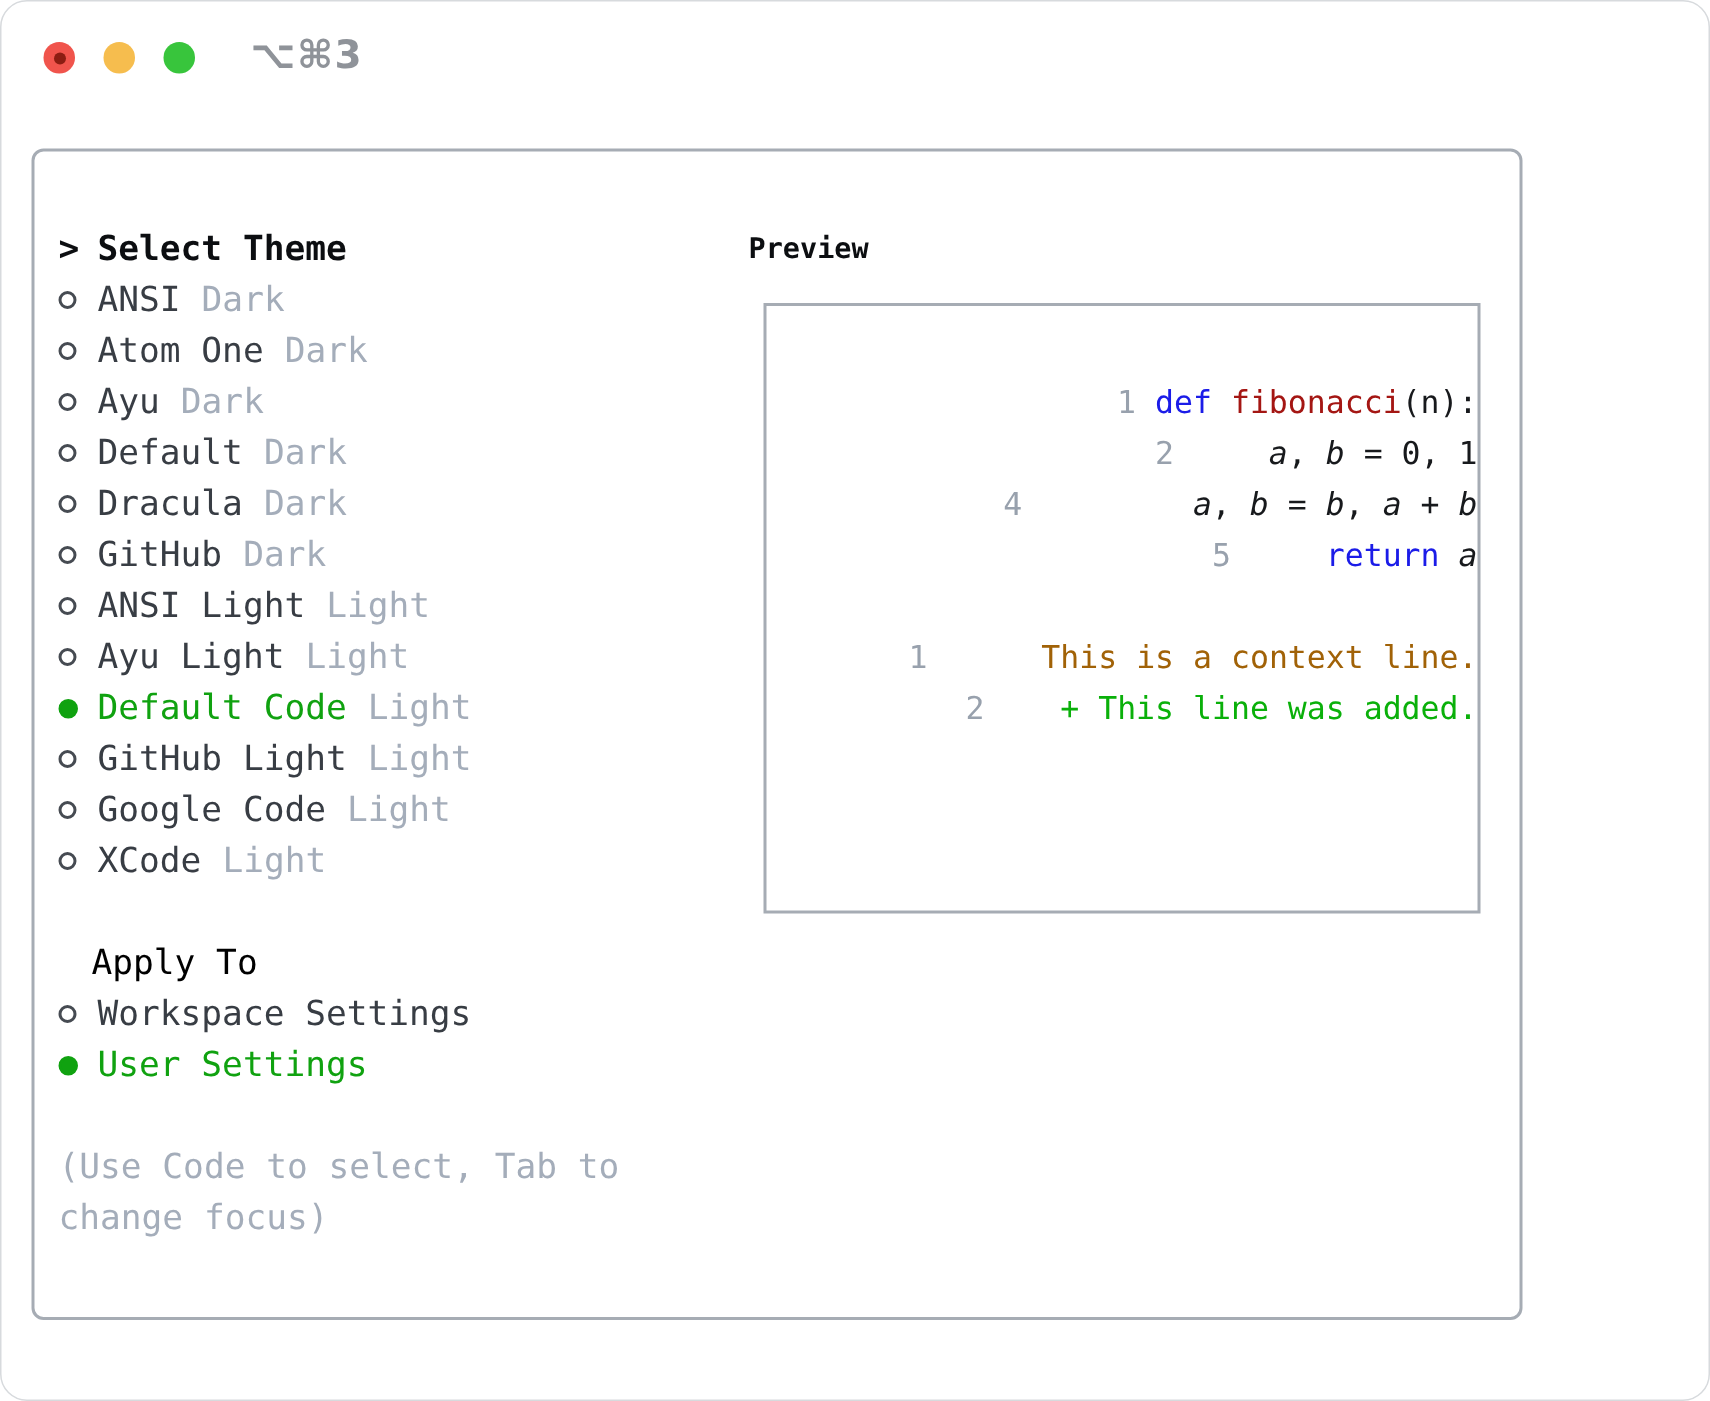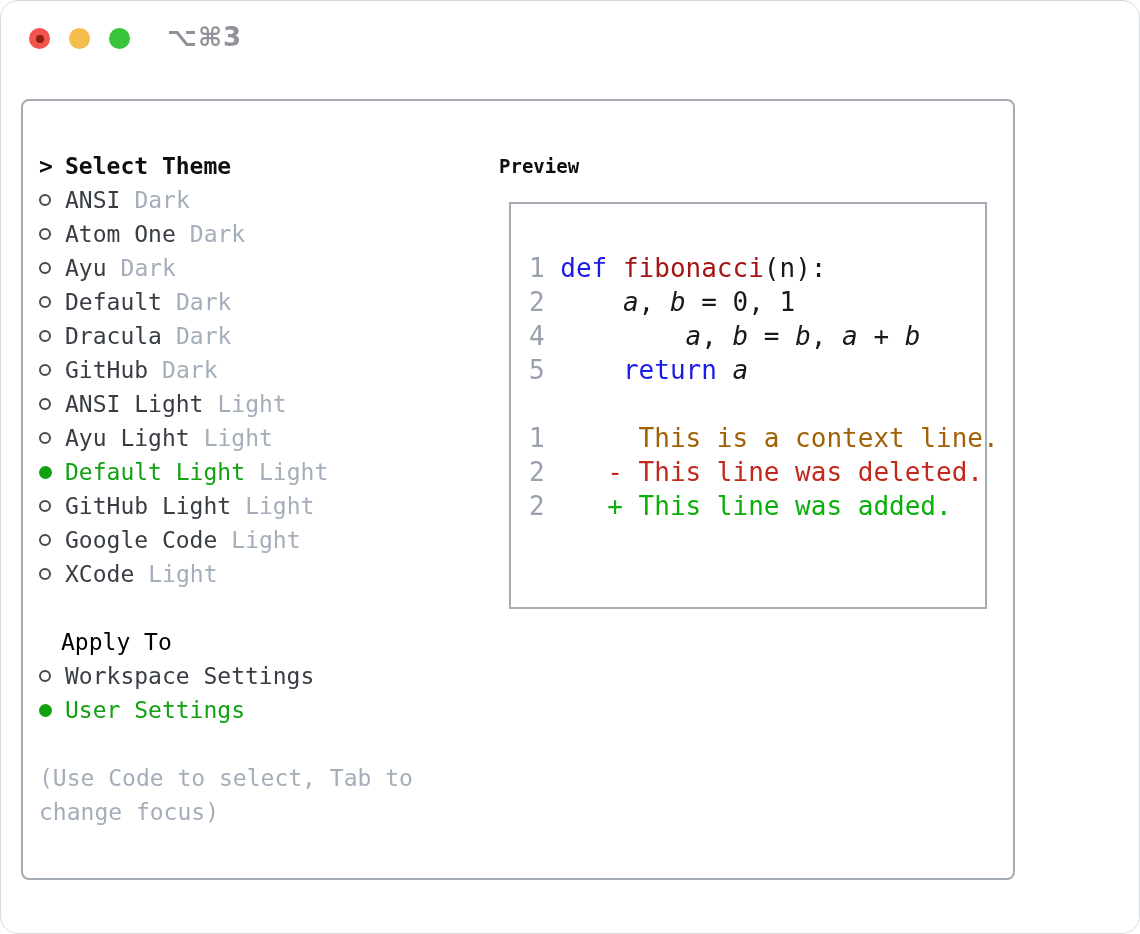--- a/index.html
+++ b/index.html
@@ -41,21 +41,21 @@
   .help{color:#a4adba;width:430px;white-space:normal;line-height:34px;}
   
   .preview-hdr{
     position:absolute;left:476px;top:48px;height:34px;display:flex;align-items:center;
     font-size:19px;font-weight:bold;color:#0c0e11;
   }
   .preview-box{
     position:absolute;left:486px;top:101px;width:478px;height:407px;box-sizing:border-box;
     border:2px solid #a6acb4;background:#ffffff;
   }
-  .pv-content{padding:47px 0 0 18px;font-size:26px;line-height:34px;color:#17191c;}
+  .pv-content{padding:47px 0 0 18px;font-size:21px;line-height:34px;color:#17191c;text-align:right;}
   .cline{height:34px;white-space:pre;}
   .blankline{height:34px;}
   .ln{color:#98a1ad;}
   .kw{color:#1b1ce8;}
   .fn{color:#a41613;}
   .var{font-style:italic;color:#17191c;}
   .ctx{color:#a16207;}
   .del{color:#c3281c;}
   .add{color:#0ab00a;}
 </style>
@@ -98,21 +98,21 @@
       <div class="row">
         <span class="marker"><span class="radio"></span></span><span class="tname">GitHub</span><span class="tvariant">Dark</span>
       </div>
       <div class="row">
         <span class="marker"><span class="radio"></span></span><span class="tname">ANSI Light</span><span class="tvariant">Light</span>
       </div>
       <div class="row">
         <span class="marker"><span class="radio"></span></span><span class="tname">Ayu Light</span><span class="tvariant">Light</span>
       </div>
       <div class="row selected">
-        <span class="marker"><span class="radio"></span></span><span class="tname">Default Light</span><span class="tvariant">Light</span>
+        <span class="marker"><span class="radio"></span></span><span class="tname">Default Code</span><span class="tvariant">Light</span>
       </div>
       <div class="row">
         <span class="marker"><span class="radio"></span></span><span class="tname">GitHub Light</span><span class="tvariant">Light</span>
       </div>
       <div class="row">
         <span class="marker"><span class="radio"></span></span><span class="tname">Google Code</span><span class="tvariant">Light</span>
       </div>
       <div class="row">
         <span class="marker"><span class="radio"></span></span><span class="tname">XCode</span><span class="tvariant">Light</span>
       </div>
@@ -137,19 +137,18 @@
     <div class="preview-hdr">Preview</div>
 
     <div class="preview-box">
       <div class="pv-content">
         <div class="cline"><span class="ln">1</span><span> </span><span class="kw">def </span><span class="fn">fibonacci</span><span>(n):</span></div>
         <div class="cline"><span class="ln">2</span><span>     </span><span class="var">a</span><span>, </span><span class="var">b</span><span> = 0, 1</span></div>
         <div class="cline"><span class="ln">4</span><span>         </span><span class="var">a</span><span>, </span><span class="var">b</span><span> = </span><span class="var">b</span><span>, </span><span class="var">a</span><span> + </span><span class="var">b</span></div>
         <div class="cline"><span class="ln">5</span><span>     </span><span class="kw">return</span><span> </span><span class="var">a</span></div>
         <div class="blankline"></div>
         <div class="cline"><span class="ln">1</span><span class="ctx">      This is a context line.</span></div>
-        <div class="cline"><span class="ln">2</span><span class="del">    - This line was deleted.</span></div>
         <div class="cline"><span class="ln">2</span><span class="add">    + This line was added.</span></div>
       </div>
     </div>
 
   </div>
 </div>
 
 </body></html>

